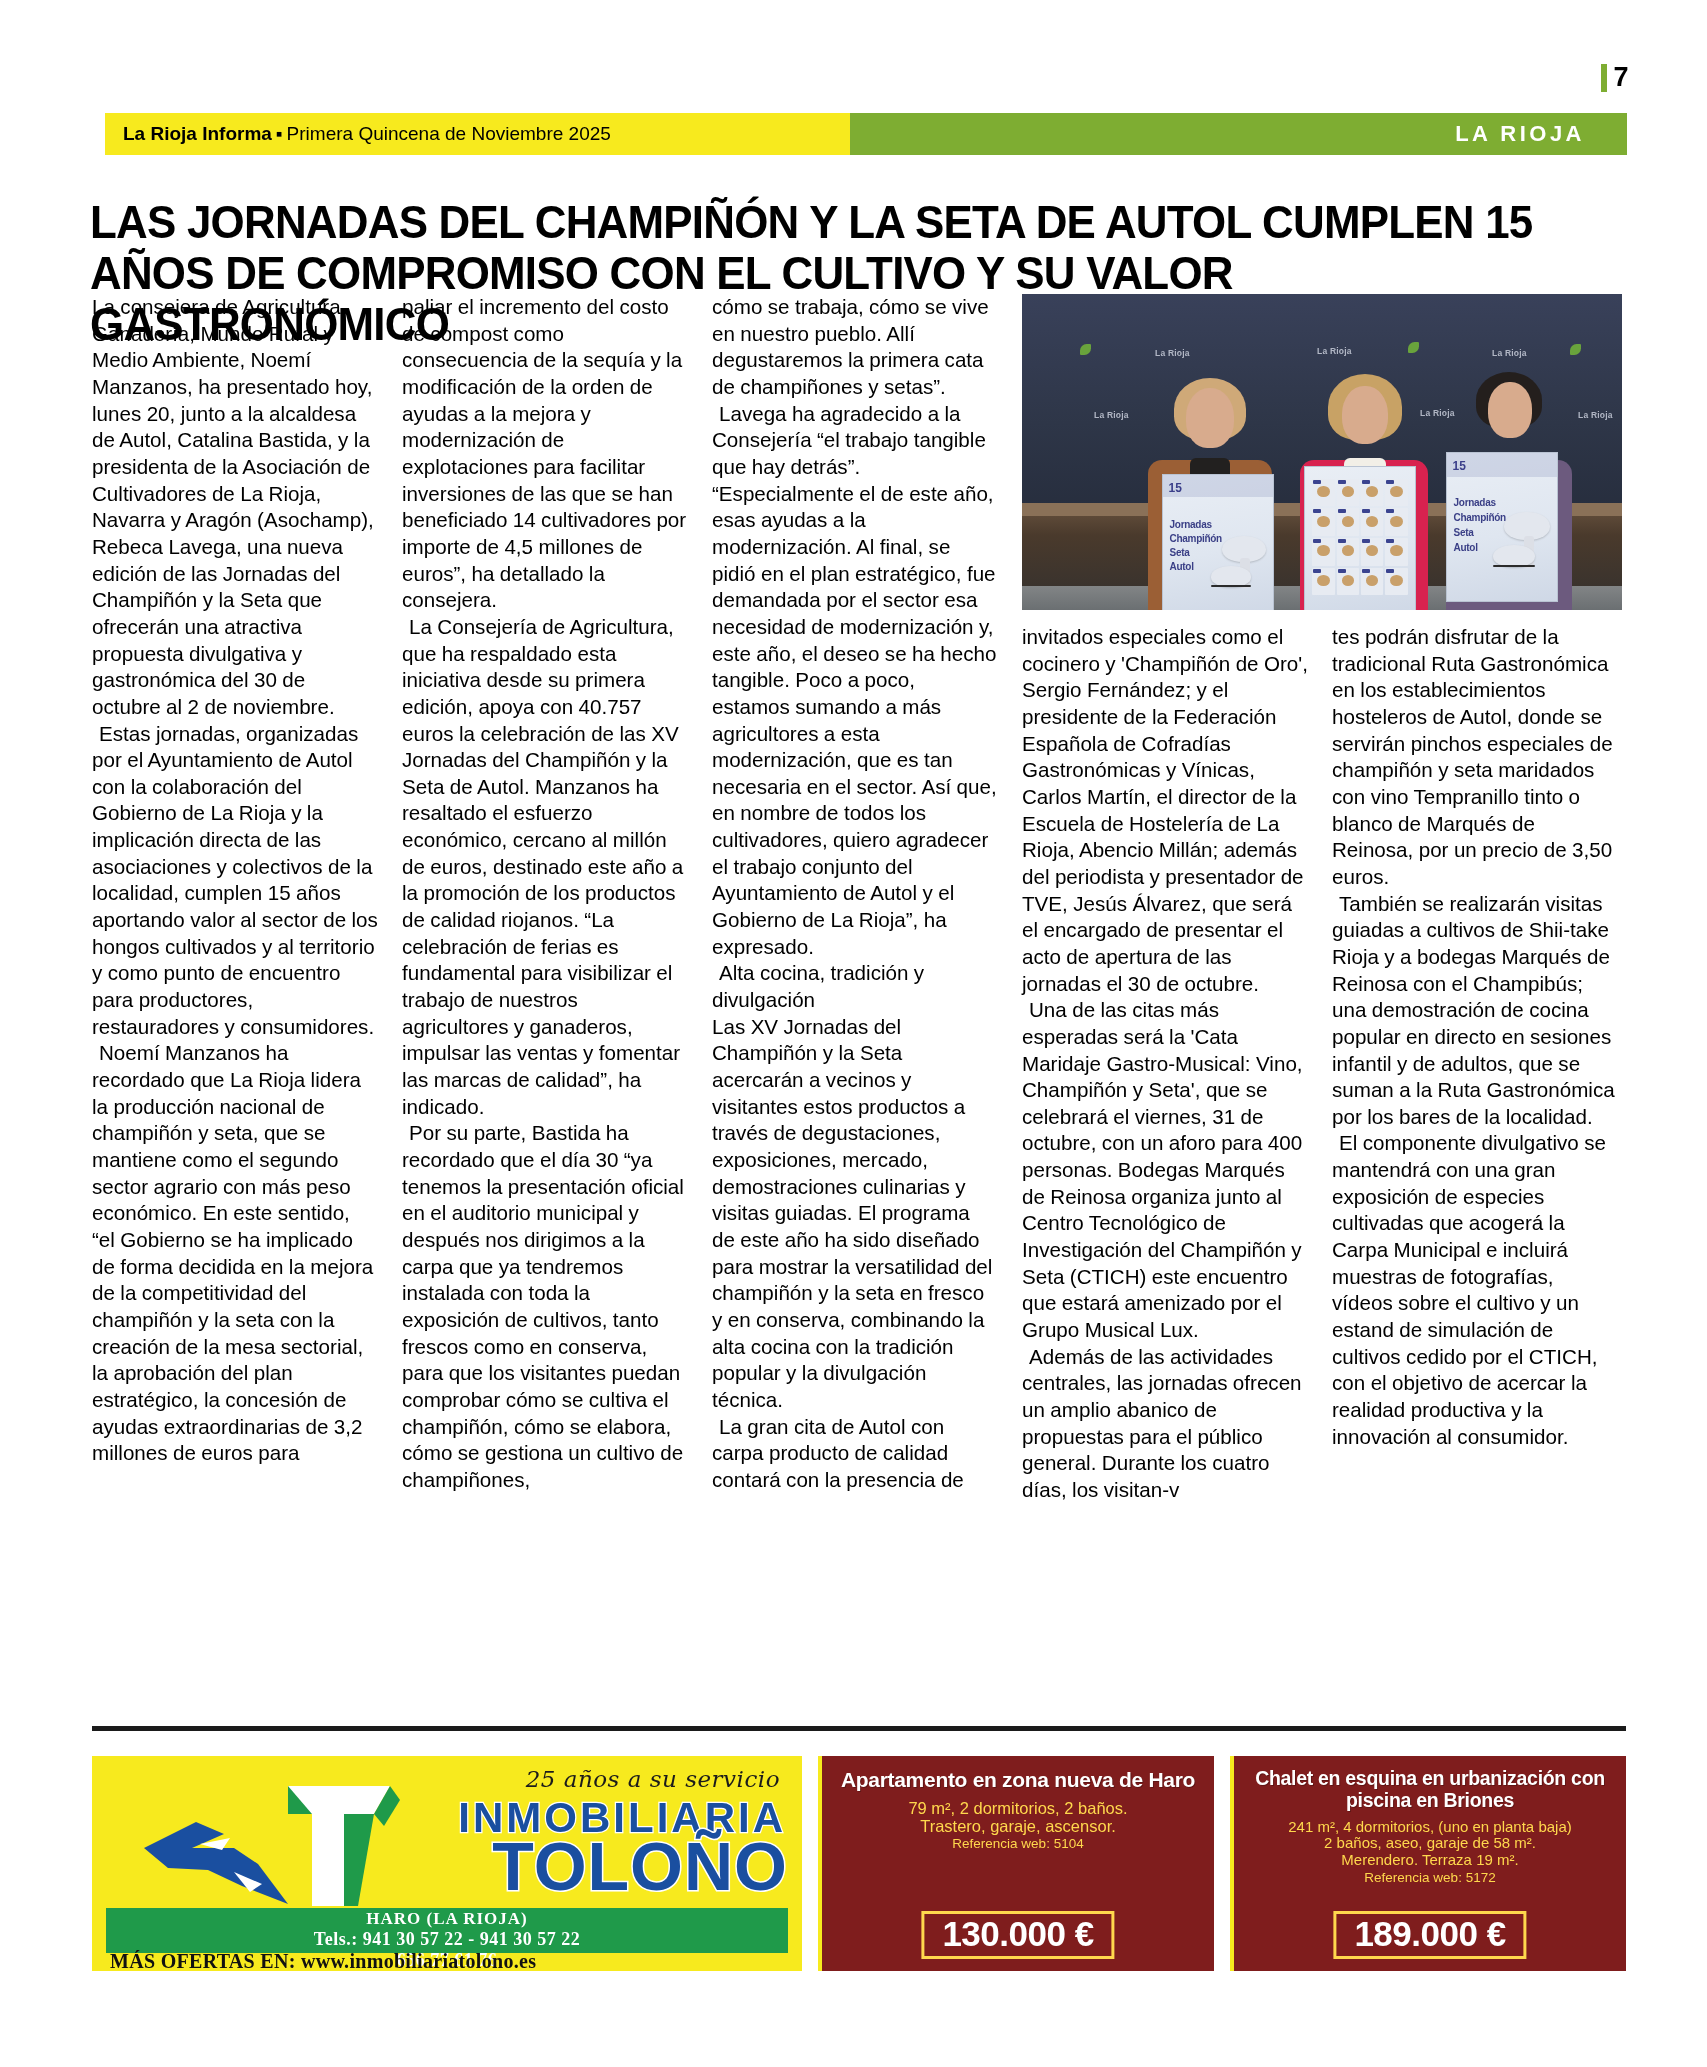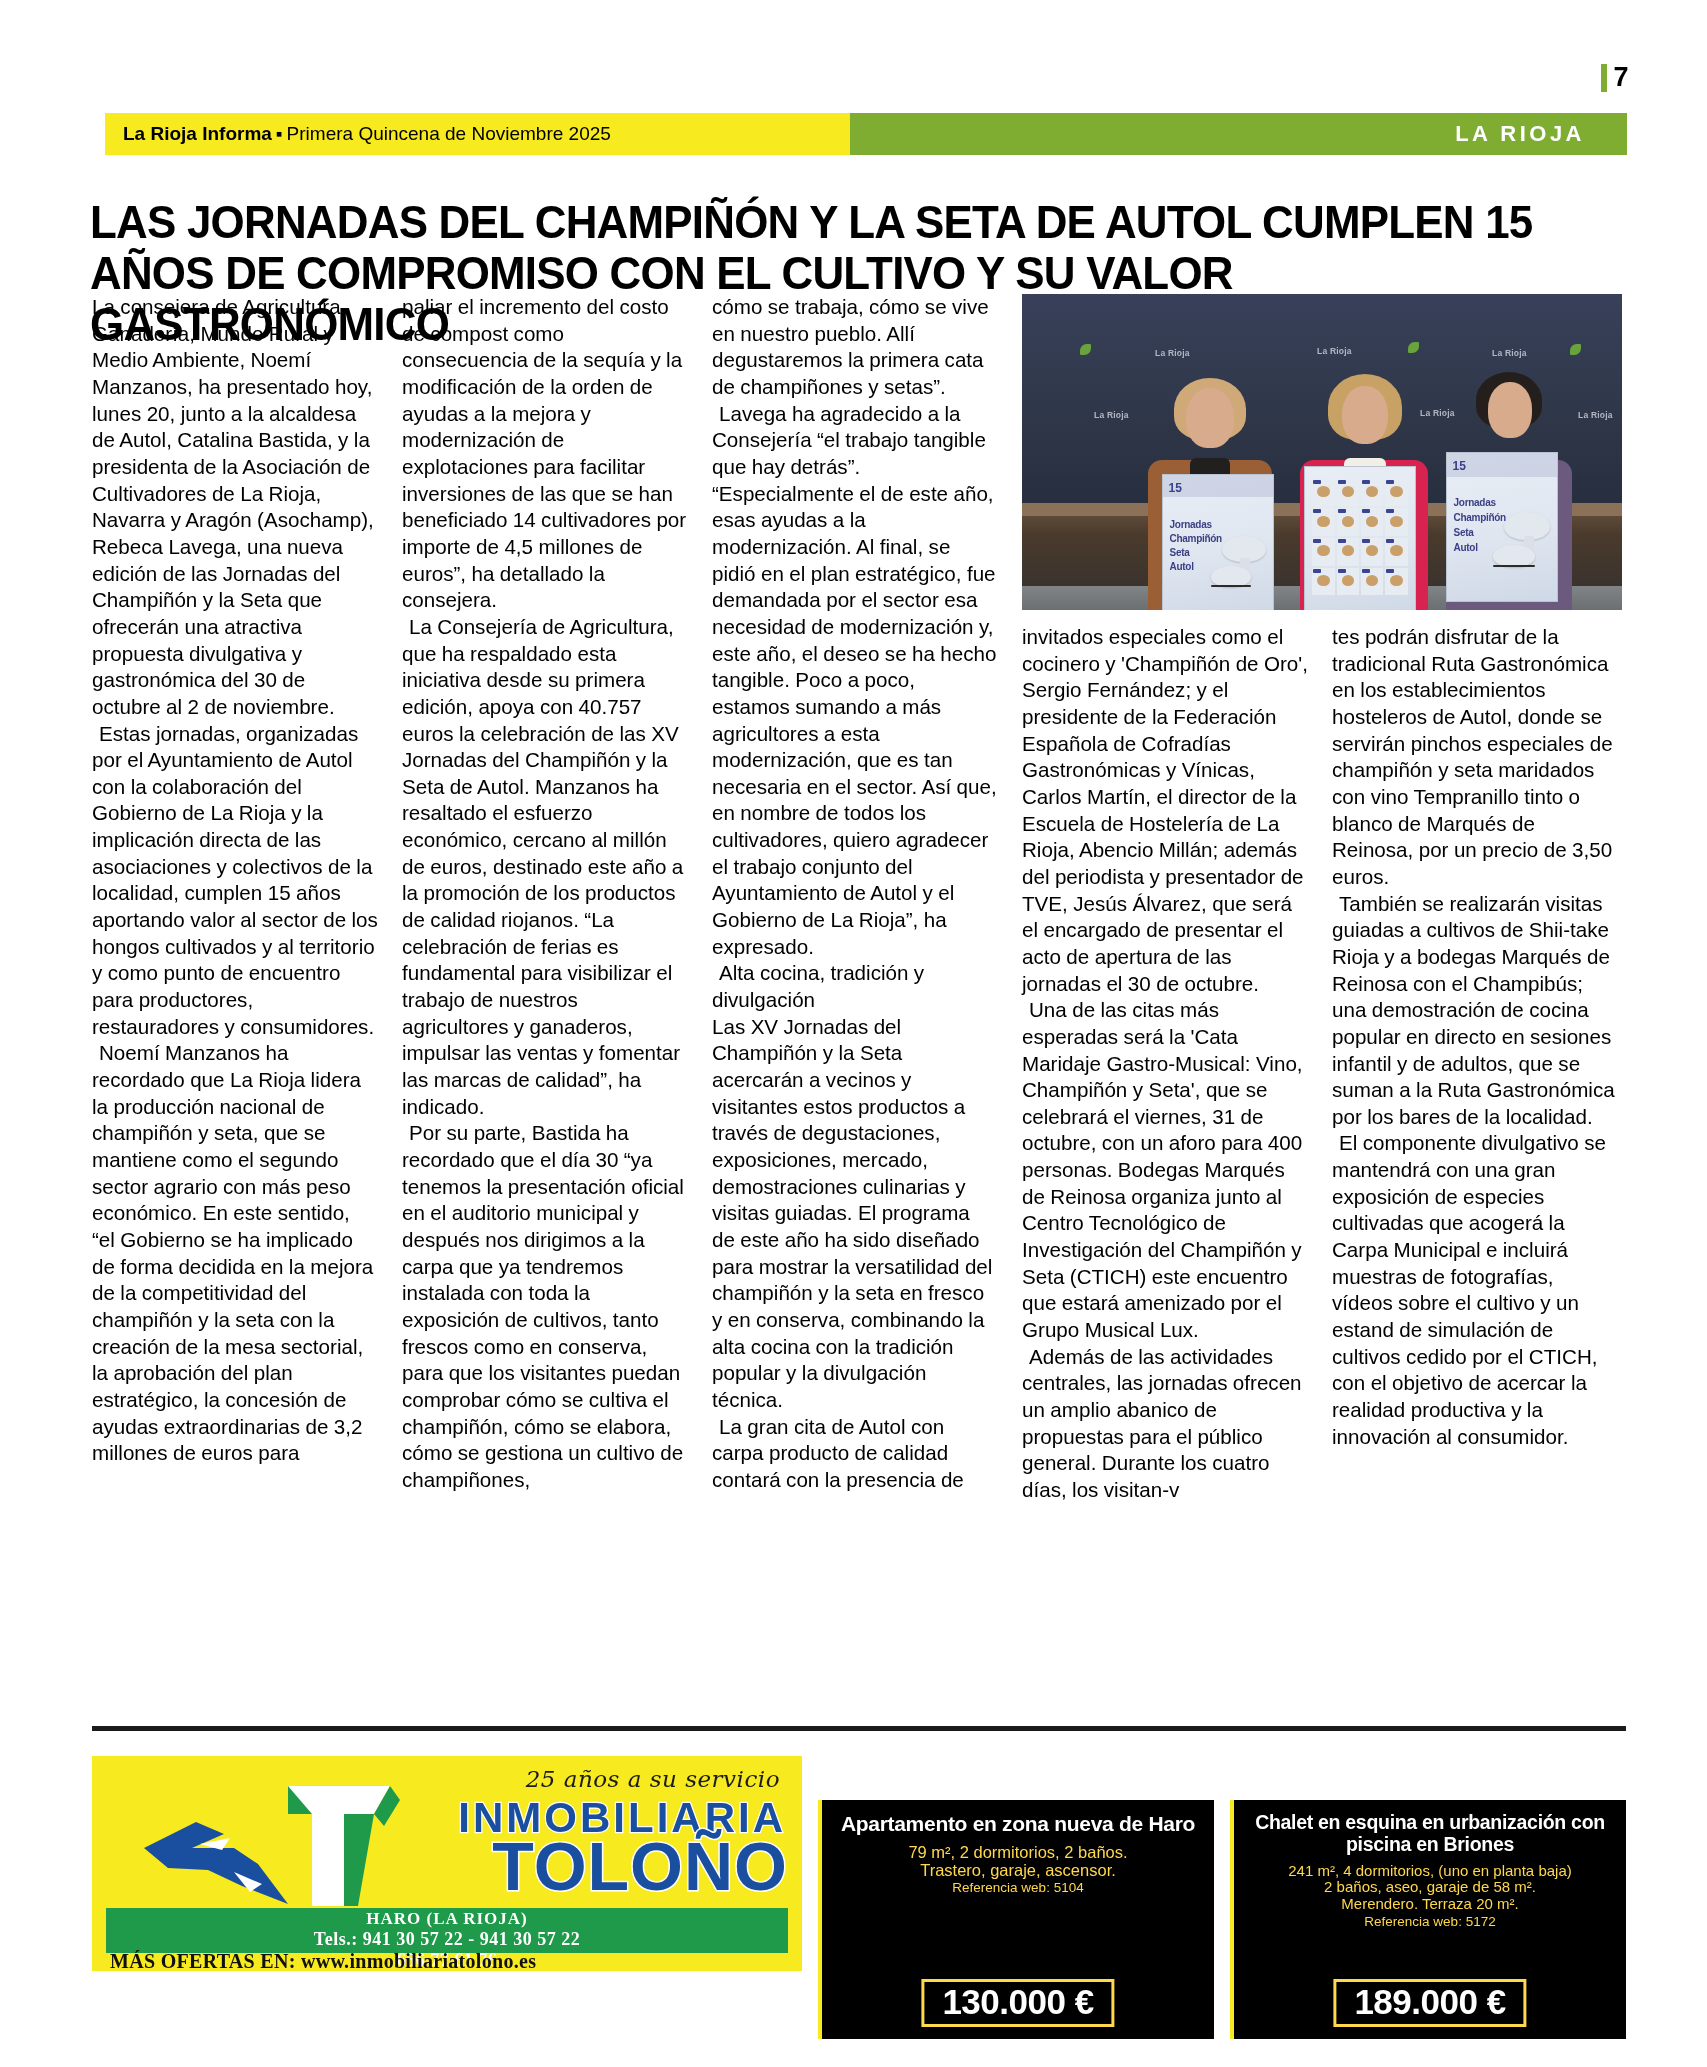--- a/index.html
+++ b/index.html
@@ -211,24 +211,23 @@
   .ad-green-strip .line2{ font-size:18px; letter-spacing:.5px; }
   .ad-green-strip .line3{ font-size:18px; letter-spacing:.5px; }
   .ty-more{
     position:absolute; left:18px; bottom:-2px;
     font-family:"Liberation Serif", serif; font-weight:700;
     font-size:20px; color:#111; letter-spacing:.3px;
   }
 
   
   .ad-red{
-    position:relative; flex:1 1 0; height:239px;
-    background:#000000; color:#fff; overflow:hidden;
+    position:relative; flex:1 1 0; height:215px;
+    background:#7f1d1d; color:#fff; overflow:hidden;
     border-left:4px solid #f7ea1e;
-    margin-top:44px;
   }
   .ad-red .r-title{
     margin:12px 14px 0 14px; text-align:center;
     font-size:21px; font-weight:700; line-height:1.12;
     font-family:"Liberation Sans", sans-serif;
     letter-spacing:-.3px;
     color:#ffffff;
     text-shadow:1px 1px 0 rgba(0,0,0,.25);
   }
   .ad-red .r-title.small{ font-size:19.5px; }
@@ -452,20 +451,20 @@
         <div class="r-ref">Referencia web: 5104</div>
       </div>
       <div class="price-box">130.000 €</div>
     </div>
 
     <div class="ad-red">
       <div class="r-title small">Chalet en esquina en urbanización con piscina en Briones</div>
       <div class="r-desc tiny">
         <div>241 m², 4 dormitorios, (uno en planta baja)</div>
         <div>2 baños, aseo, garaje de 58 m².</div>
-        <div>Merendero. Terraza 20 m².</div>
+        <div>Merendero. Terraza 19 m².</div>
         <div class="r-ref">Referencia web: 5172</div>
       </div>
       <div class="price-box">189.000 €</div>
     </div>
 
   </div>
 </div>
 
 </body></html>

